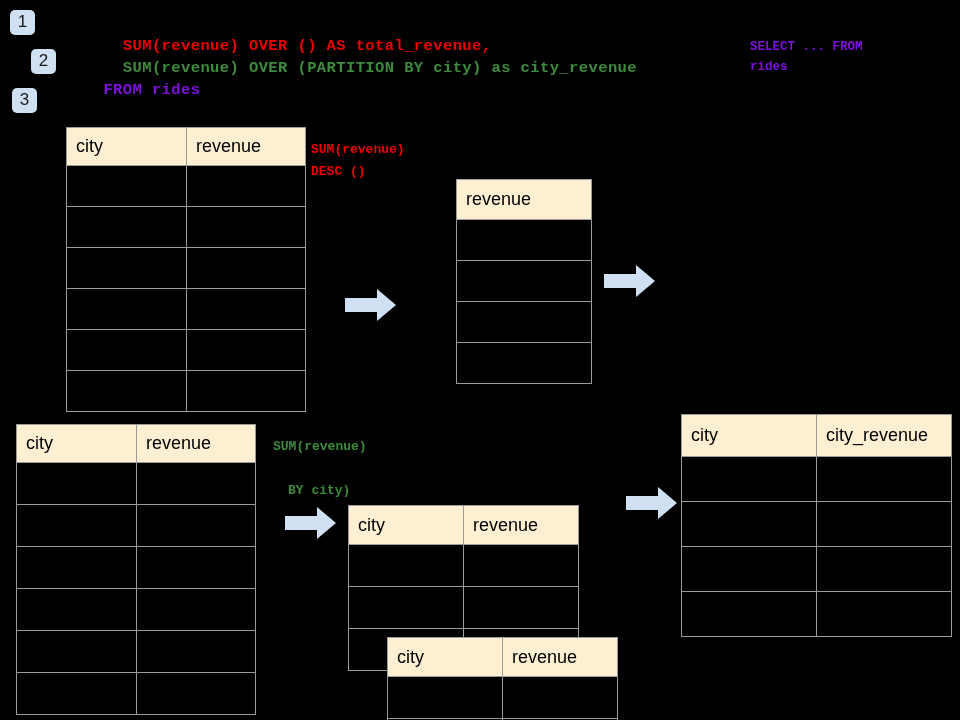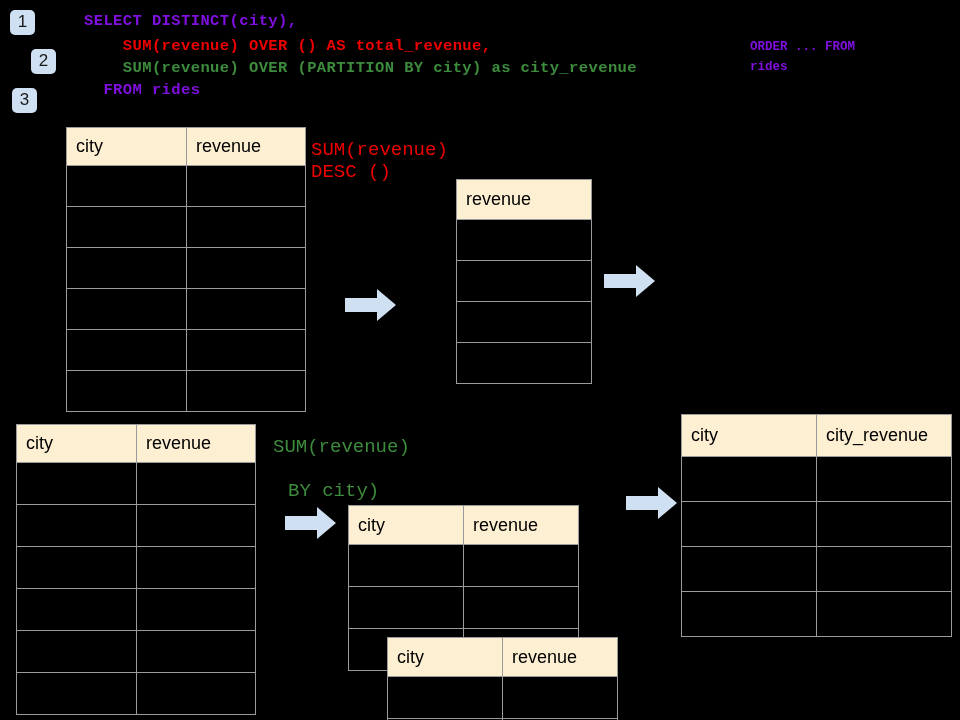--- a/index.html
+++ b/index.html
@@ -50,22 +50,22 @@
     font-size: 12.5px;
     font-weight: bold;
     color: #8010e0;
     white-space: pre;
     line-height: 19px;
   }
 
   .annot {
     position: absolute;
     font-family: "Liberation Mono", "DejaVu Sans Mono", monospace;
-    font-size: 19px;
-    font-weight: normal;
+    font-size: 13px;
+    font-weight: bold;
     white-space: pre;
     line-height: 22px;
   }
   .annot.red   { color: #ee0000; }
   .annot.green { color: #3d8b3d; }
 
   
   .tbl {
     position: absolute;
     border-collapse: collapse;
@@ -97,26 +97,25 @@
 </style>
 </head>
 <body>
 
 <div id="canvas">
 
   <div class="badge" style="left:10px; top:10px;">1</div>
   <div class="badge" style="left:31px; top:49px;">2</div>
   <div class="badge" style="left:12px; top:88px;">3</div>
 
-  <div class="code c-purple" style="left:84px; top:11px;">SELECT DISTINCT(city),</div>
   <div class="code c-red" style="left:84px; top:36px;">    SUM(revenue) OVER () AS total_revenue,</div>
   <div class="code c-green" style="left:84px; top:58px;">    SUM(revenue) OVER (PARTITION BY city) as city_revenue</div>
   <div class="code c-purple" style="left:84px; top:80px;">  FROM rides</div>
 
-  <div class="sidenote" style="left:750px; top:38px;">ORDER ... FROM</div>
+  <div class="sidenote" style="left:750px; top:38px;">SELECT ... FROM</div>
   <div class="sidenote" style="left:750px; top:58px;">rides</div>
 
   <div class="annot red" style="left:311px; top:139px;">SUM(revenue)</div>
   <div class="annot red" style="left:311px; top:161px;">DESC ()</div>
 
   <div class="annot green" style="left:273px; top:436px;">SUM(revenue)</div>
   <div class="annot green" style="left:288px; top:480px;">BY city)</div>
 
   <table class="tbl" id="tbl-source-top" style="left:66px; top:127px; width:239px;">
     <colgroup>

